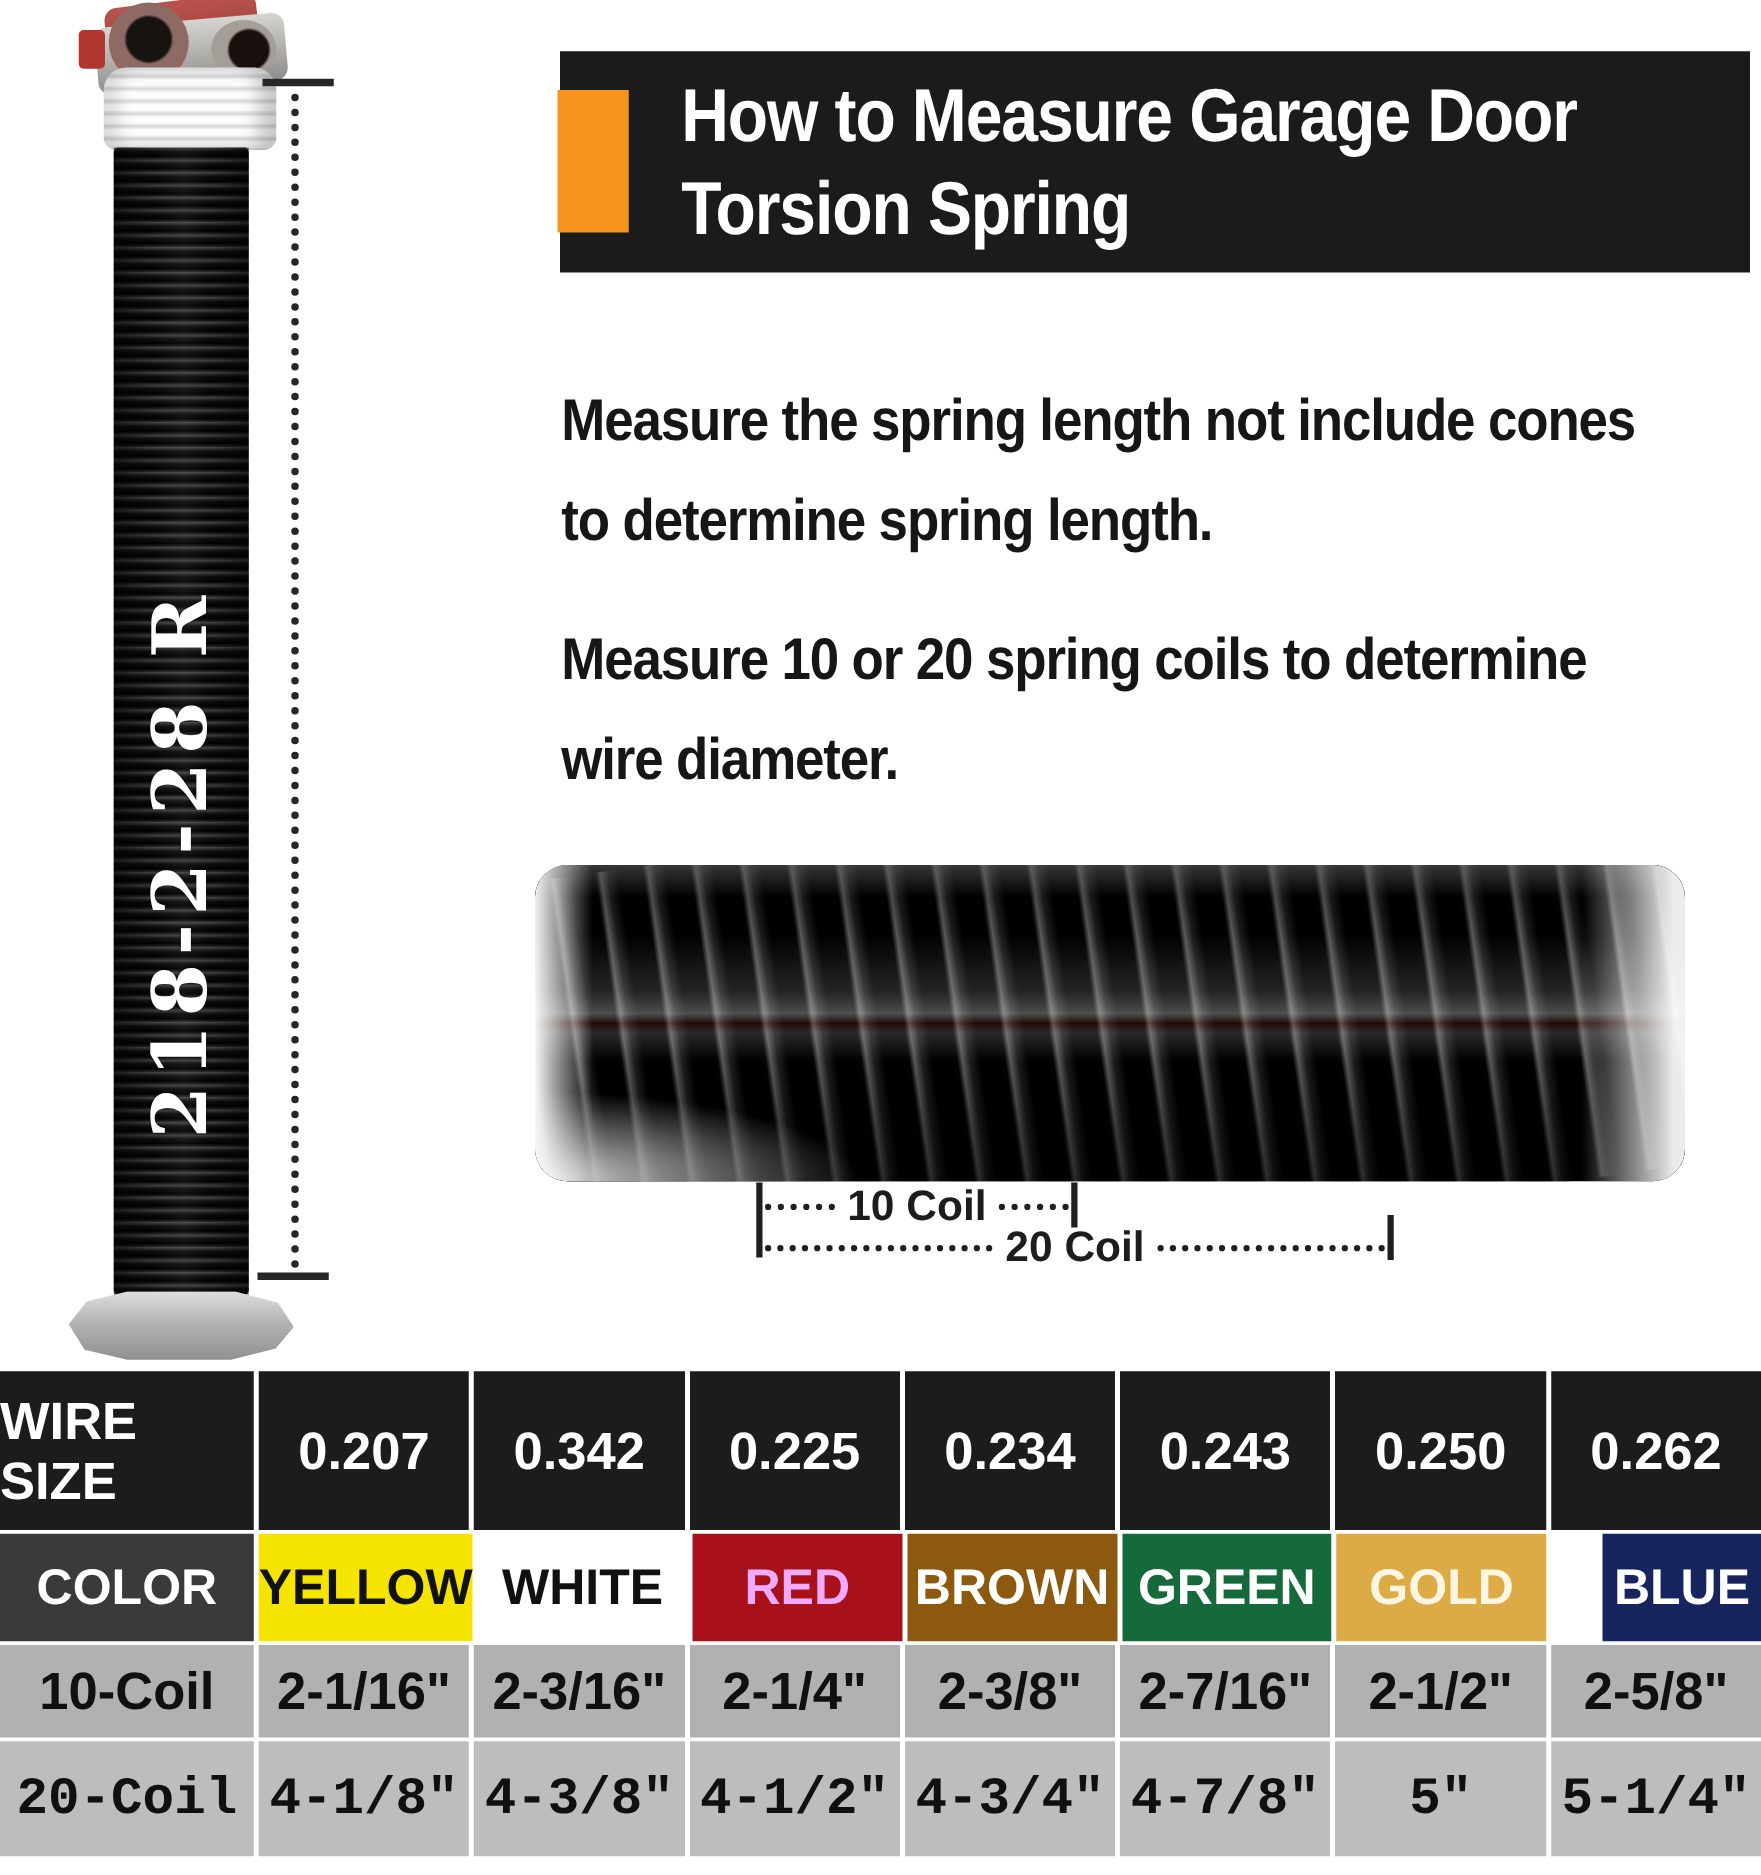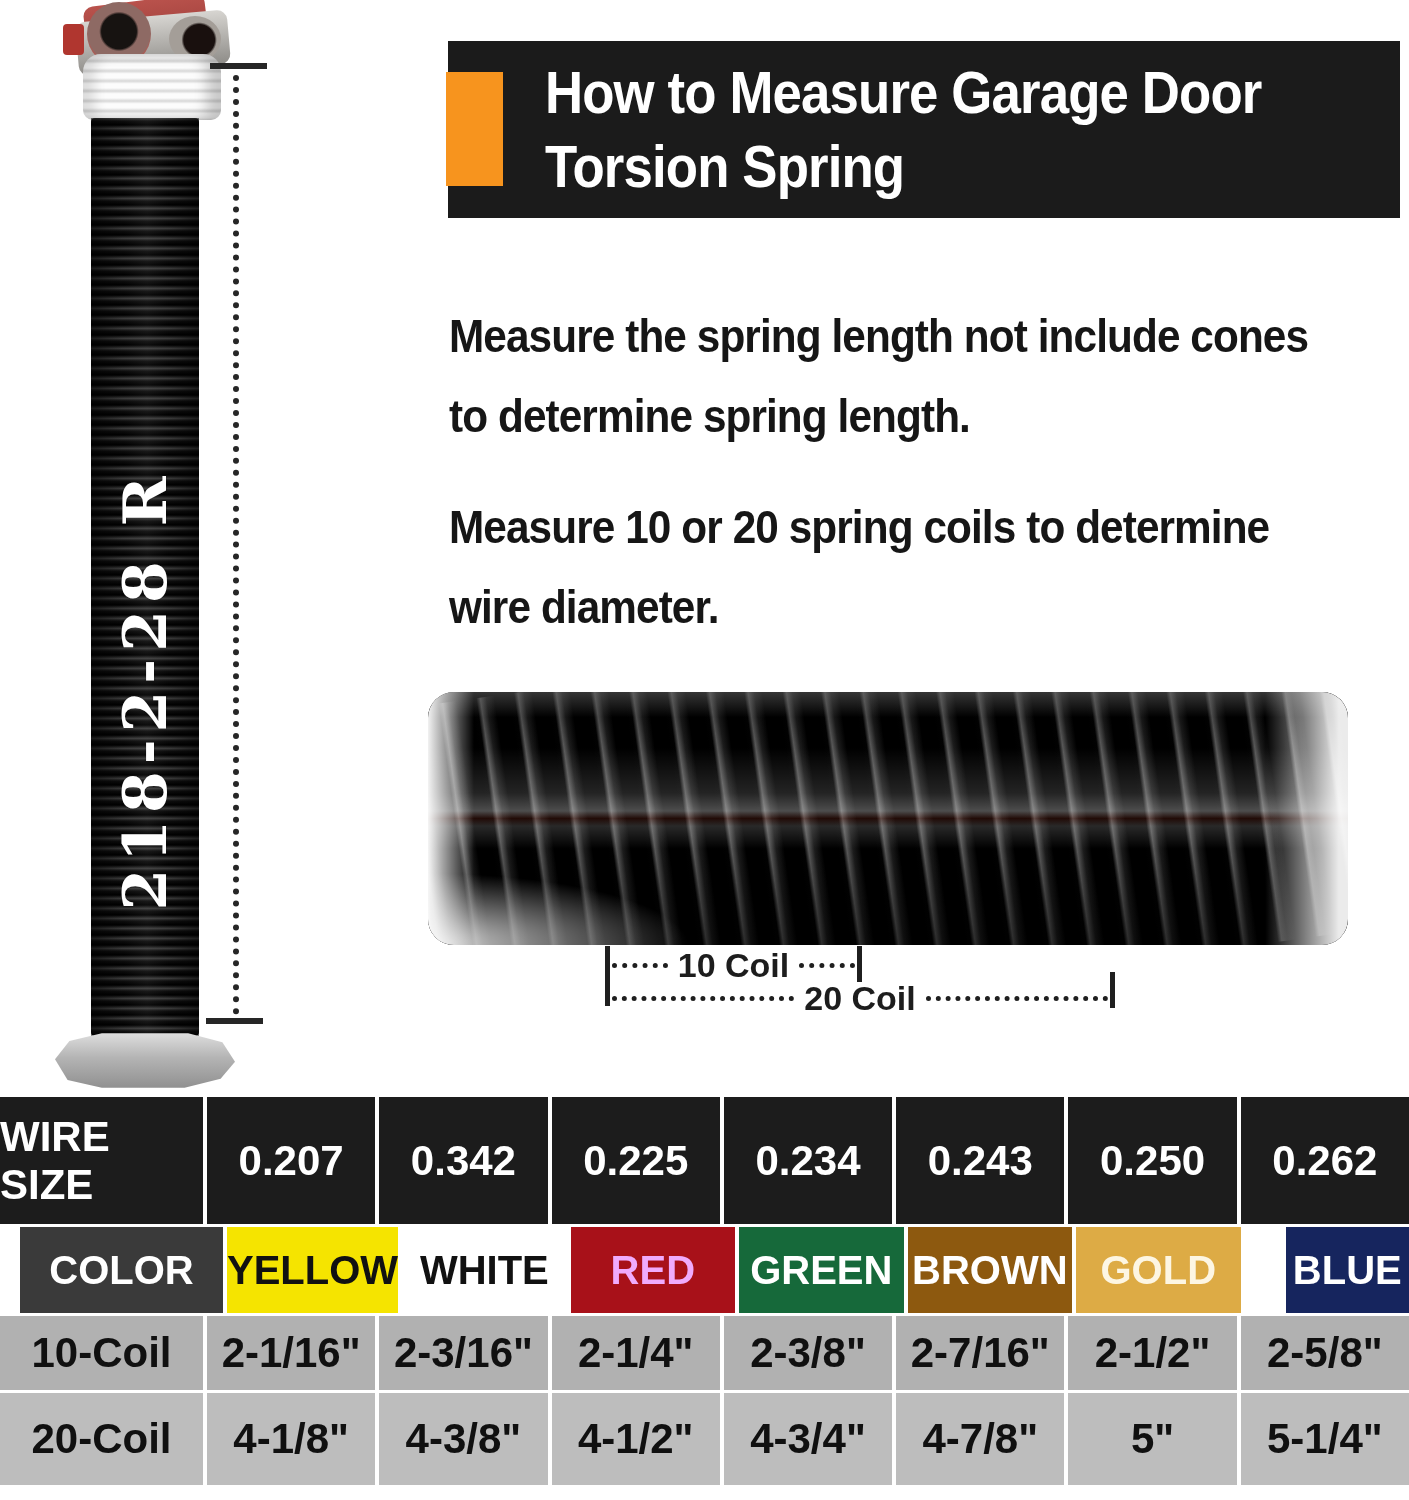--- a/index.html
+++ b/index.html
@@ -72,28 +72,28 @@
   .ann { position:absolute; display:flex; align-items:center; gap:10px;
          font-size:34px; font-weight:bold; color:#1d1d1d; }
   .ann::before, .ann::after { content:""; flex:1; border-top:5px dotted #1f1f1f; }
   .ann-10 { left:612px; top:948px; width:243px; height:34px; }
   .ann-20 { left:612px; top:981px; width:496px; height:34px; }
 
   
   .spec-table { left:0; top:1097px; width:1409px; height:403px;
                 display:flex; flex-direction:column; gap:3px; background:#ffffff; }
   .trow { display:grid; grid-template-columns:203px repeat(7,1fr); column-gap:4px;border-radius:25px; }
-  .trow0 { height:127px; } .trow1 { height:86px;padding-left:20px; } .trow2 { height:74px; } .trow3 { height:92px; }
+  .trow0 { height:127px; } .trow1 { height:86px; } .trow2 { height:74px; } .trow3 { height:92px; }
   .tcell { display:flex; align-items:center; justify-content:center;
            font-weight:bold; font-size:42px; letter-spacing:0; }
   .trow0 .tcell { background:#1c1c1c; color:#ffffff; }
   .trow1 .tcell { font-size:40px; }
   .trow1 .thead { background:#3a3a3a; color:#ffffff; }
   .trow2 .tcell { background:#b1b1b1; color:#101010; }
-  .trow3 .tcell { background:#bdbdbd; color:#101010; }
+  .trow3 .tcell { background:#bdbdbd; color:#101010;font-family:Liberation Mono, monospace; }
 </style>
 </head>
 <body>
 
 <div id="canvas">
 
   <div class="abs spring">
     <div class="cone-red"></div>
     <div class="cone-metal"></div>
     <div class="boss-main"></div>
@@ -149,22 +149,22 @@
         <div class="tcell">0.234</div>
         <div class="tcell">0.243</div>
         <div class="tcell">0.250</div>
         <div class="tcell">0.262</div>
       </div>
       <div class="trow trow1">
         <div class="tcell thead">COLOR</div>
         <div class="tcell" style="background: rgb(245, 228, 0); color: rgb(17, 17, 17);">YELLOW</div>
         <div class="tcell" style="background: rgb(255, 255, 255); color: rgb(17, 17, 17);">WHITE</div>
         <div class="tcell" style="background: rgb(168, 17, 25); color: #f0abfc;">RED</div>
+        <div class="tcell" style="background: rgb(141, 89, 15); color: rgb(255, 255, 255);">BROWN</div>
         <div class="tcell" style="background: rgb(22, 105, 58); color: rgb(255, 255, 255);">GREEN</div>
-        <div class="tcell" style="background: rgb(141, 89, 15); color: rgb(255, 255, 255);">BROWN</div>
         <div class="tcell" style="background: rgb(221, 171, 69); color: rgb(253, 246, 227);">GOLD</div>
         <div class="tcell" style="background: rgb(22, 37, 94); color: rgb(255, 255, 255); margin-left: 41px;">BLUE</div>
       </div>
       <div class="trow trow2">
         <div class="tcell thead">10-Coil</div>
         <div class="tcell">2-1/16"</div>
         <div class="tcell">2-3/16"</div>
         <div class="tcell">2-1/4"</div>
         <div class="tcell">2-3/8"</div>
         <div class="tcell">2-7/16"</div>

